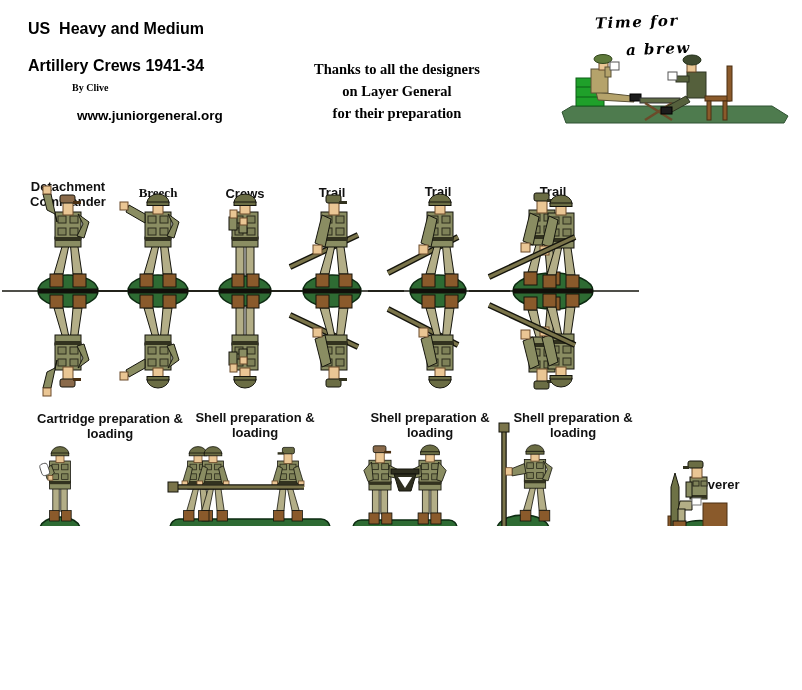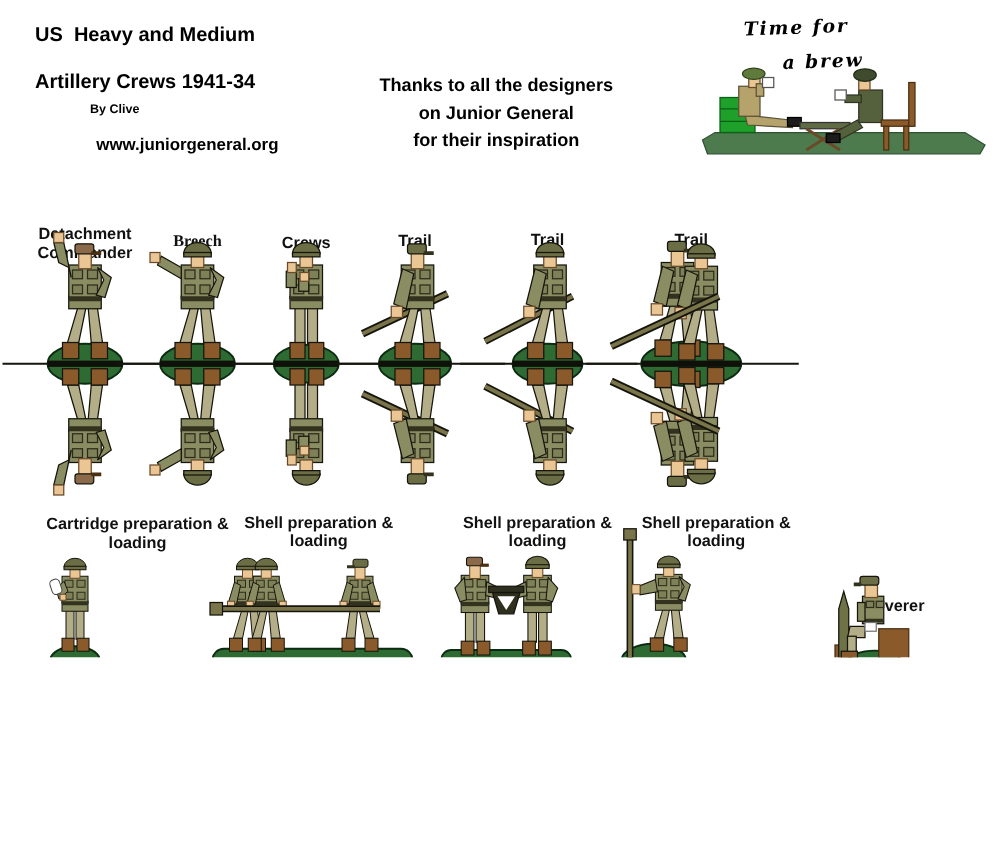--- a/index.html
+++ b/index.html
@@ -1,42 +1,42 @@
 <!DOCTYPE html>
 <html style="--c-jacket: #8a8d62; --c-pants: #b3ae87; --c-boots: #8a5a2b; --c-skin: #eac694; --c-helmet: #6b6d44; --c-capbrown: #8a6a4a; --c-base: #2e6b33; --c-pole: #7a744a; --c-belt: #32321f; --c-pocket: #7e8158; --c-outline: #15150d; --c-crate: #1fa02a; --c-mat: #4e7b4e; --c-chair: #8b5a2b; --c-uniform_dark: #55603c; --c-uniform_khaki: #b5a36b; --c-shell: #6e7246;"><head>
 <meta charset="utf-8">
 <style>
   html,body{margin:0;padding:0;background:#ffffff;}
   .sheet{position:relative;width:802px;height:526px;background:#fff;overflow:hidden;
          font-family:"Liberation Sans",sans-serif;color:#000;}
   .abs{position:absolute;}
   .title{font-weight:bold;font-size:16px;white-space:pre;}
   .url{font-weight:bold;font-size:13.5px;}
-  .serifb{font-family:Liberation Sans, sans-serif;font-weight:bold;}
+  .serifb{font-family:Liberation Serif, serif;font-weight:bold;}
   .byline{font-size:10px;}
   .thanks{font-size:14.5px;text-align:center;line-height:22px;width:220px;}
   .script{font-family:"DejaVu Serif",serif;font-style:italic;font-weight:bold;
           font-size:15px;letter-spacing:1.5px;transform:rotate(-2deg);}
   .lbl{position:absolute;font-weight:bold;font-size:13px;line-height:15px;text-align:center;color:#111;}
   svg{display:block;}
 </style>
 </head>
 <body>
 
 <div class="sheet">
 
   <div class="abs title" style="left:28px;top:20px;">US  Heavy and Medium</div>
   <div class="abs title" style="left:28px;top:57px;">Artillery Crews 1941-34</div>
   <div class="abs serifb byline" style="left:72px;top:82px;">By Clive</div>
   <div class="abs url" style="left:39px;top:108px;margin-left:38px;">www.juniorgeneral.org</div>
 
   <div class="abs serifb thanks" style="left:287px;top:58px;">
     <div>Thanks to all the designers</div>
-    <div>on Junior General</div>
-    <div>for their inspiration</div>
+    <div>on Layer General</div>
+    <div>for their preparation</div>
   </div>
 
   <div class="abs script" style="left:595px;top:13px;">Time for</div>
   <div class="abs script" style="left:626px;top:40px;">a brew</div>
 
   <svg class="abs" style="left:560px;top:50px;" width="238" height="80">
     <polygon points="12,56 212,56 228,66 224,73 6,73 2,62" style="fill:var(--c-mat);stroke:#2f5232"></polygon>
     <rect x="16" y="28" width="28" height="28" style="fill:var(--c-crate);stroke:#0c5f16"></rect>
     <line x1="16" y1="37" x2="44" y2="37" style="stroke:#0c5f16"></line>
     <line x1="16" y1="47" x2="44" y2="47" style="stroke:#0c5f16"></line>

